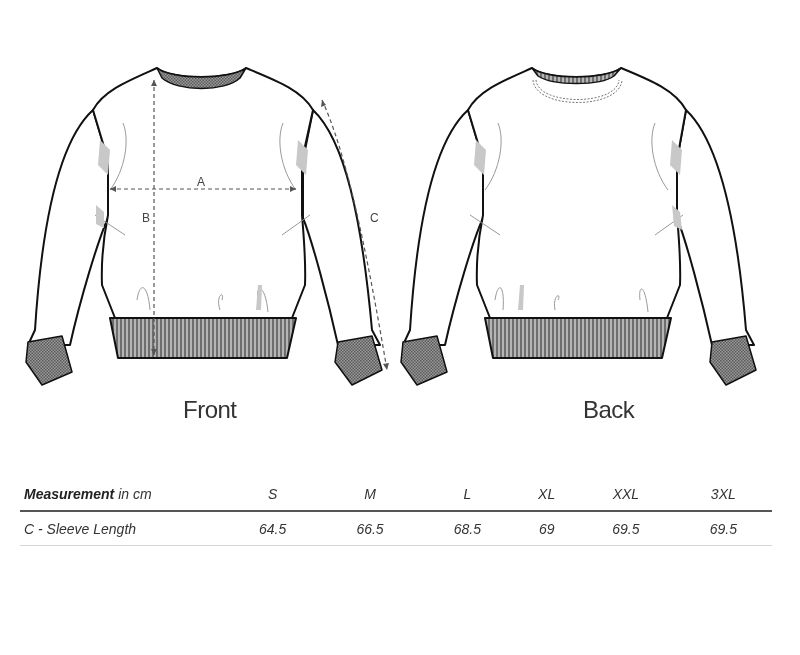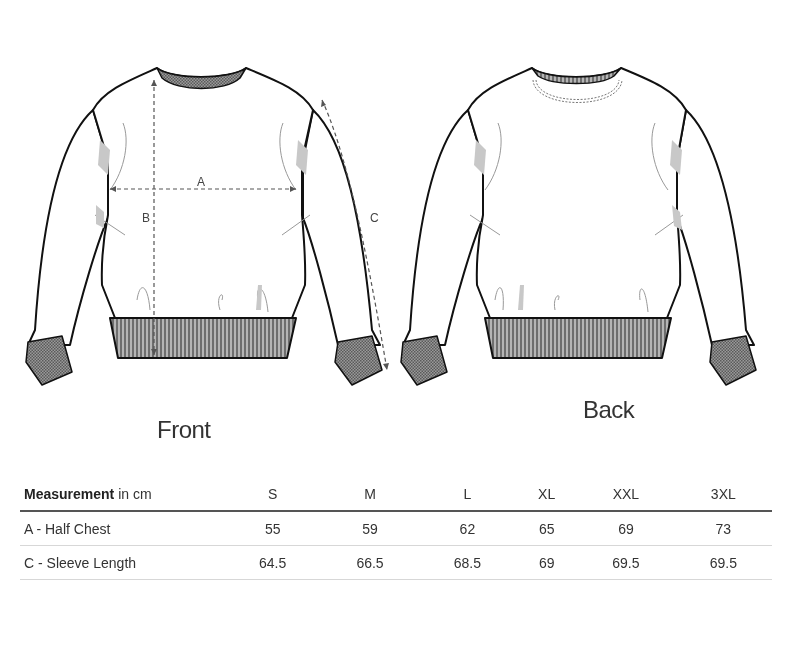--- a/index.html
+++ b/index.html
@@ -1,24 +1,24 @@
 <!DOCTYPE html>
 <html><head>
 <meta charset="utf-8">
 <style>
   html, body { margin: 0; padding: 0; background: #ffffff; }
   body { width: 800px; height: 655px; position: relative; overflow: hidden;
          font-family: "Liberation Sans", "DejaVu Sans", sans-serif; color: #333; }
   .figures { position: absolute; left: 0; top: 0; width: 800px; height: 440px; }
   .figures svg { position: absolute; left: 0; top: 0; }
   .view-label { position: absolute; top: 396px; font-size: 24px; color: #333; letter-spacing: -0.5px; }
-  .lbl-front { left: 157px; margin-top: 20px; }
+  .lbl-front { left: 183px; }
   .lbl-back { left: 548px; margin-left: 35px; }
   .size-table { position: absolute; left: 20px; top: 477px; width: 752px; border-collapse: collapse; font-size: 14px; color: #333; }
-  .size-table th, .size-table td { height: 33px; padding: 0; text-align: center; font-weight: normal; }
+  .size-table th, .size-table td { height: 33px; padding: 0; text-align: center; font-weight: normal; font-style: italic; }
   .size-table th:first-child, .size-table td:first-child { text-align: left; padding-left: 4px; width: 200px; }
   .size-table thead tr { border-bottom: 2px solid #555; }
   .size-table tbody tr { border-bottom: 1px solid #d7d7d7; }
   .size-table th b { font-weight: bold; color: #222; }
   .dim-letter { font-size: 12px; fill: #444; font-family: "Liberation Sans", sans-serif; }
 </style>
 </head>
 <body>
 
 <div class="figures">
@@ -124,29 +124,20 @@
       <th>S</th>
       <th>M</th>
       <th>L</th>
       <th>XL</th>
       <th>XXL</th>
       <th>3XL</th>
     </tr>
   </thead>
   <tbody>
     <tr>
-      <td>A - Half Chest</td>
-      <td>55</td>
-      <td>59</td>
-      <td>62</td>
-      <td>65</td>
-      <td>69</td>
-      <td>73</td>
-    </tr>
-    <tr>
       <td>C - Sleeve Length</td>
       <td>64.5</td>
       <td>66.5</td>
       <td>68.5</td>
       <td>69</td>
       <td>69.5</td>
       <td>69.5</td>
     </tr>
   </tbody>
 </table>

